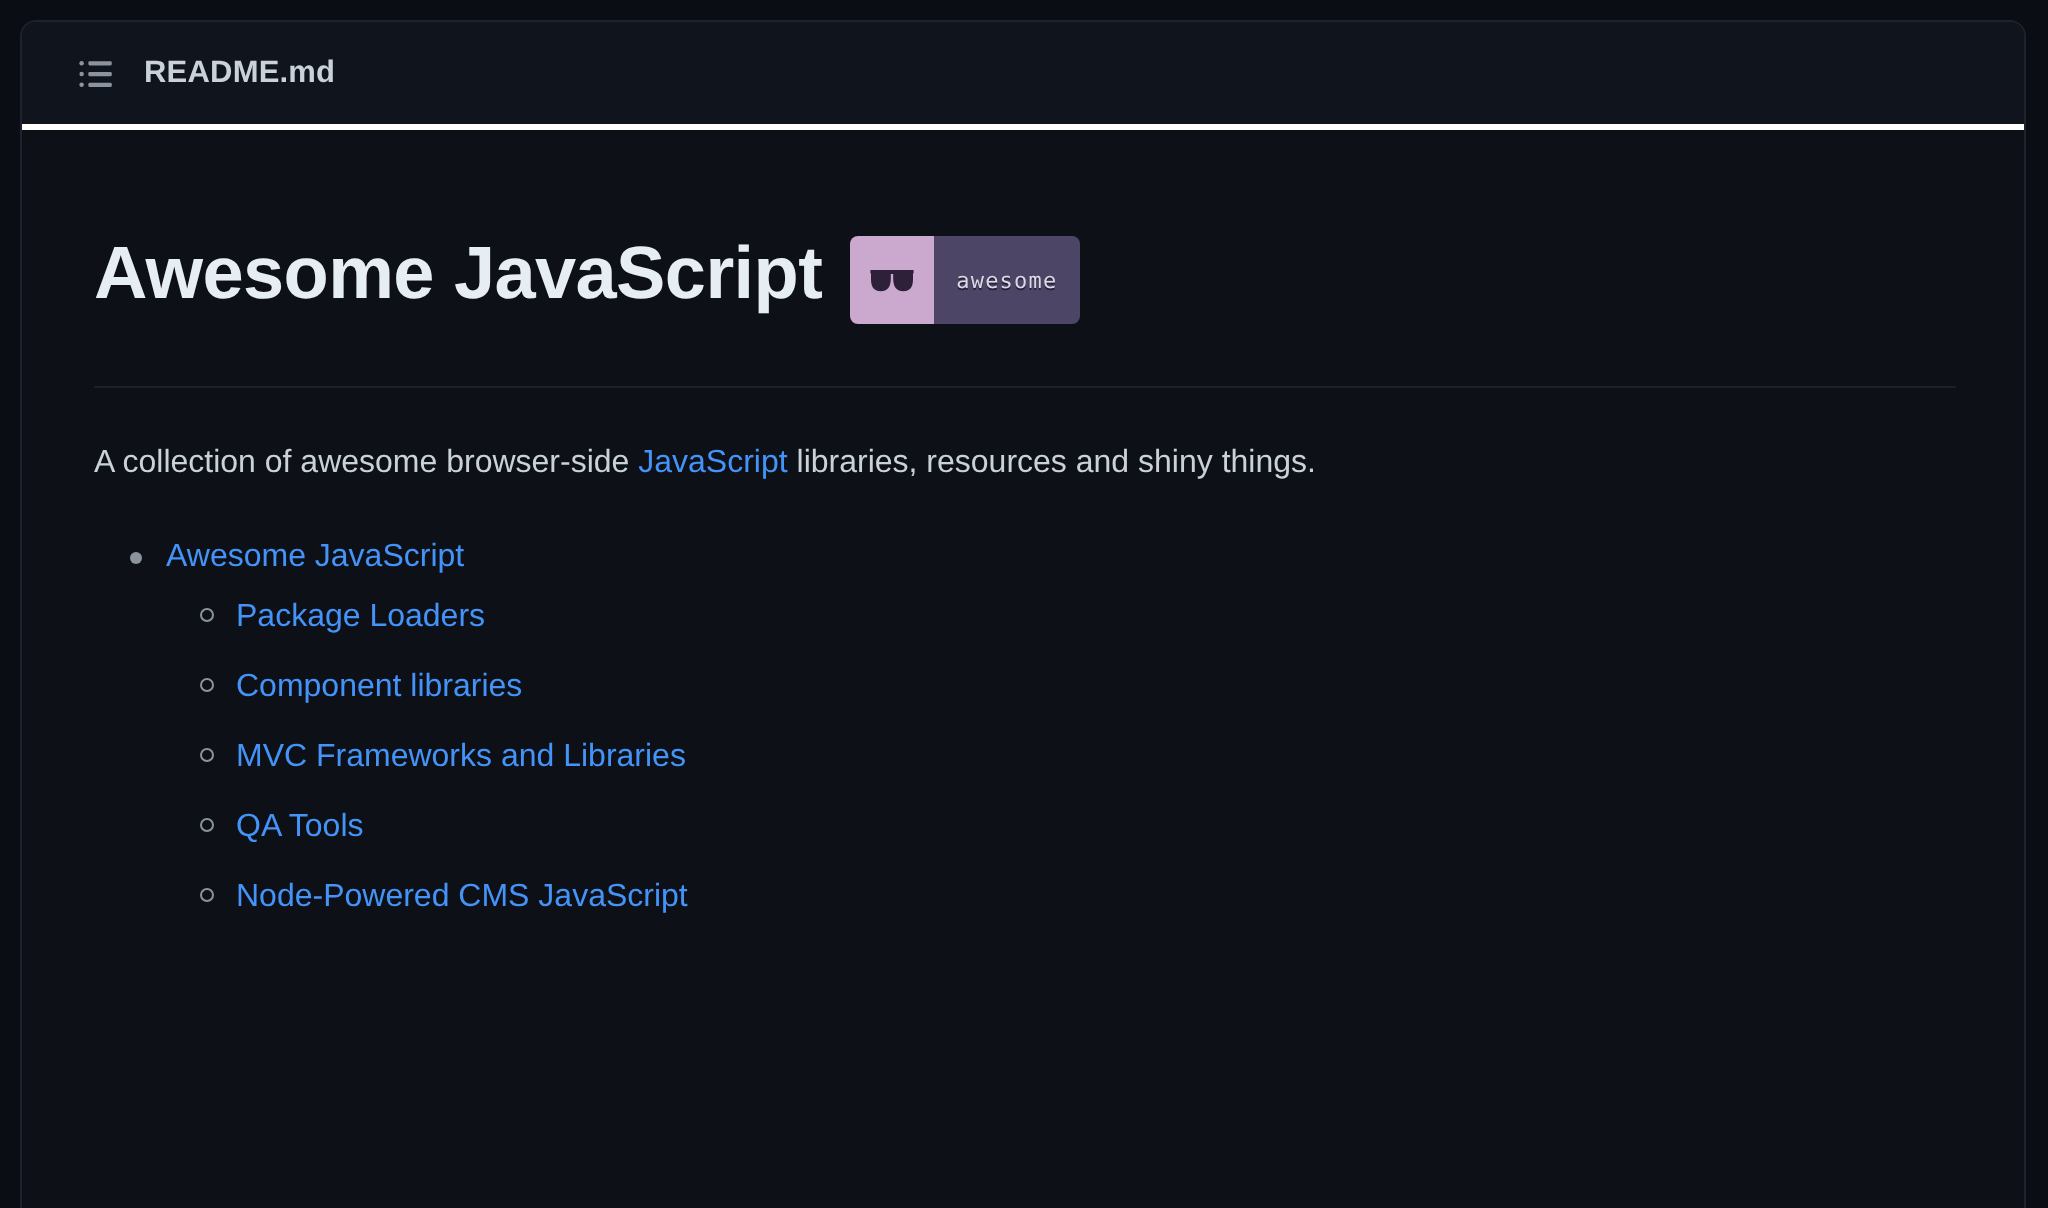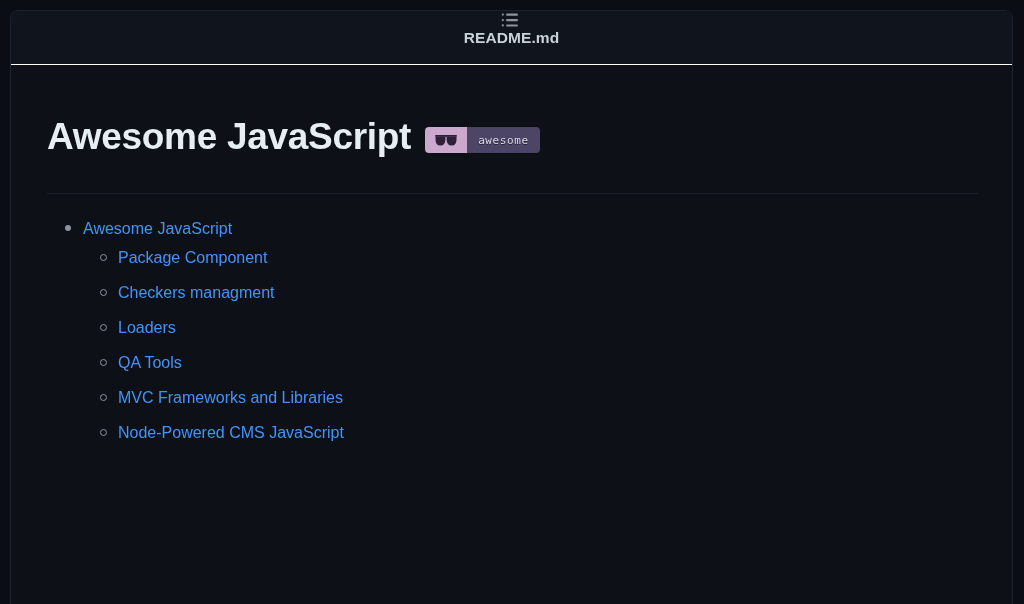--- a/index.html
+++ b/index.html
@@ -26,26 +26,25 @@
     border: 1px solid #1c2230;
     border-radius: 8px;
     box-sizing: border-box;
     overflow: hidden;
   }
 
   
   .file-header {
     height: 54px;
     background: #10141c;
-    border-bottom: 1px solid #ffffff;
+    border-bottom: 3px solid #ffffff;
     display: flex;
     align-items: center;
     padding: 0 16px;
     box-sizing: border-box;
-    flex-direction: column;
   }
   .toc-icon {
     width: 18px;
     height: 18px;
     margin-left: 12px;
     margin-right: 15px;
     flex: 0 0 auto;
     display: block;
     cursor: pointer;
   }
@@ -76,21 +75,21 @@
     color: #e6edf3;
     line-height: 1.15;
     letter-spacing: -0.3px;
     white-space: nowrap;
   }
 
   
   .badge {
     display: inline-flex;
     align-items: stretch;
-    height: 26px;
+    height: 44px;
     border-radius: 4px;
     overflow: hidden;
     margin-top: 6px;
     flex: 0 0 auto;
   }
   .badge-left {
     background: #cba8cd;
     width: 42px;
     display: flex;
     align-items: center;
@@ -193,30 +192,30 @@
             <path d="M0.5 2.2 L0.5 5.6 Q0.5 11.6 5.4 11.6 Q10.2 11.6 10.4 5.6 L10.4 3.0 L11.6 3.0 L11.6 5.6 Q11.8 11.6 16.6 11.6 Q21.5 11.6 21.5 5.6 L21.5 2.2 Z" fill="#2d2038"></path>
             <path d="M0.2 1.0 L21.8 1.0 L21.8 2.6 L0.2 2.6 Z" fill="#2d2038"></path>
           </svg>
         </span>
         <span class="badge-right">
           <span class="badge-text">awesome</span>
         </span>
       </span>
     </div>
 
+    <p class="md-p"><span>A collection of awesome browser-side </span><a class="md-link" href="#">JavaScript</a><span> libraries, resources and shiny things.</span></p>
 
     <ul class="md-ul">
       <li class="md-li level1">
         <a class="md-link" href="#">Awesome JavaScript</a>
         <ul class="md-ul-nested">
-          <li class="md-li level2"><a class="md-link" href="#">Package Component</a></li>
-          <li class="md-li level2"><a class="md-link" href="#">Checkers managment</a></li>
-          <li class="md-li level2"><a class="md-link" href="#">Loaders</a></li>
+          <li class="md-li level2"><a class="md-link" href="#">Package Loaders</a></li>
+          <li class="md-li level2"><a class="md-link" href="#">Component libraries</a></li>
+          <li class="md-li level2"><a class="md-link" href="#">MVC Frameworks and Libraries</a></li>
           <li class="md-li level2"><a class="md-link" href="#">QA Tools</a></li>
-          <li class="md-li level2"><a class="md-link" href="#">MVC Frameworks and Libraries</a></li>
           <li class="md-li level2"><a class="md-link" href="#">Node-Powered CMS JavaScript</a></li>
 
         </ul>
       </li>
     </ul>
 
   </div>
 </div>
 
 </body></html>

